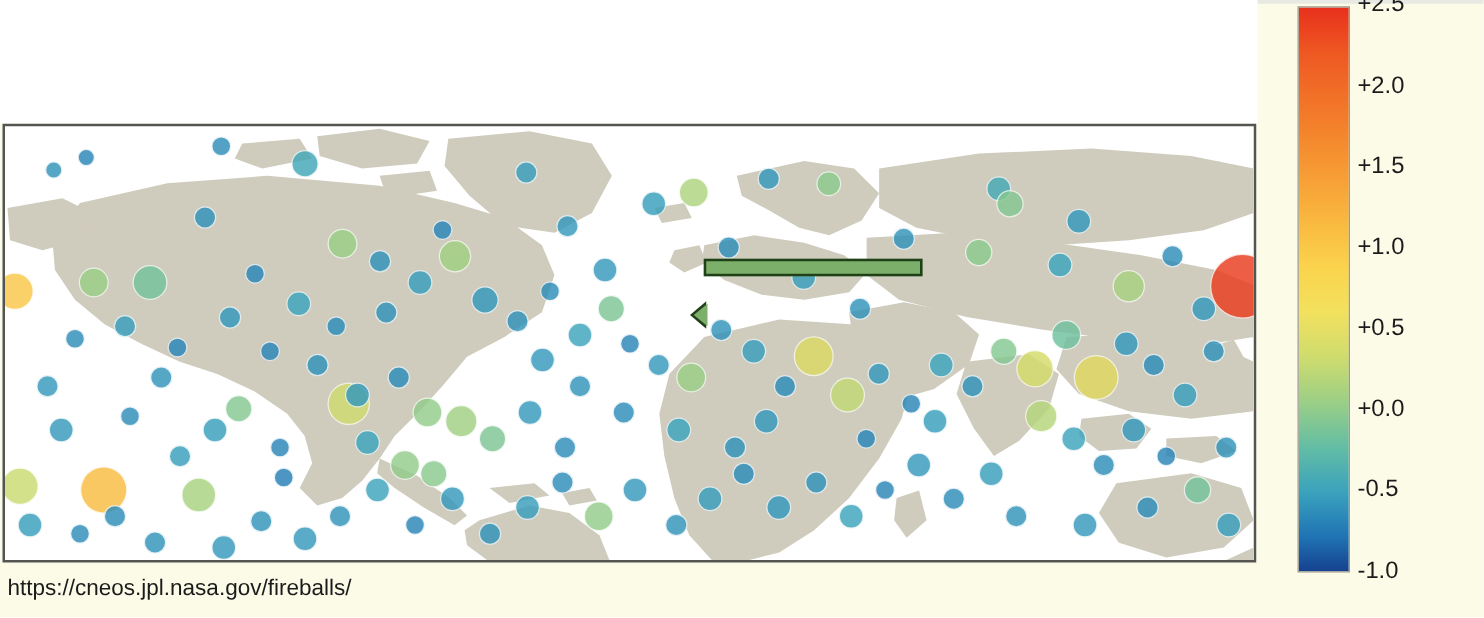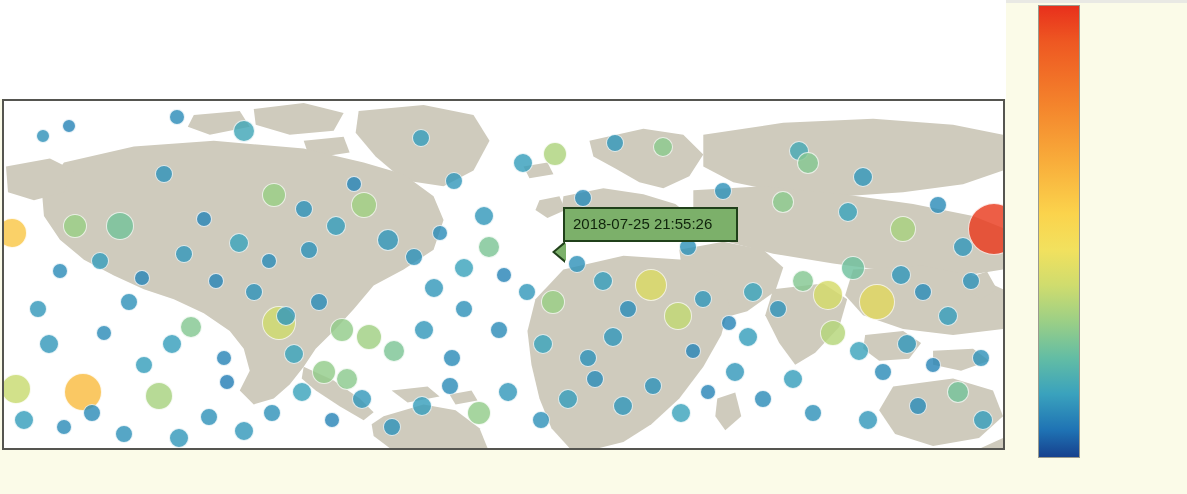--- a/index.html
+++ b/index.html
@@ -317,26 +317,36 @@
           <div class="marker" style="width: 20px; height: 20px; left: calc(86.5% - 10px); top: calc(92% - 10px); background: rgb(53, 153, 187);"></div>
           <div class="marker" style="width: 18px; height: 18px; left: calc(91.5% - 9px); top: calc(88% - 9px); background: rgb(46, 141, 185);"></div>
           <div class="marker" style="width: 20px; height: 20px; left: calc(98% - 10px); top: calc(92% - 10px); background: rgb(56, 159, 188);"></div>
           <div class="marker" style="width: 18px; height: 18px; left: calc(12% - 9px); top: calc(96% - 9px); background: rgb(49, 147, 186);"></div>
           <div class="marker" style="width: 20px; height: 20px; left: calc(17.5% - 10px); top: calc(97% - 10px); background: rgb(53, 153, 187);"></div>
         </div>
 
       <div class="tooltip">
         <div class="tip-arrow"></div>
         <div class="tip-arrow-in"></div>
-        <div class="tline">2018-07-25 21:55:26</div>
       </div>
 
     </div>
   </div>
 
   <div class="cbar-wrap">
     <div class="cbar"></div>
   </div>
+  <div class="cbar-labels" id="cbar-labels">
+      <div class="cbar-label" style="top: -7px;">+2.5</div>
+      <div class="cbar-label" style="top: 57.7143px;">+2.0</div>
+      <div class="cbar-label" style="top: 122.429px;">+1.5</div>
+      <div class="cbar-label" style="top: 187.143px;">+1.0</div>
+      <div class="cbar-label" style="top: 251.857px;">+0.5</div>
+      <div class="cbar-label" style="top: 316.571px;">+0.0</div>
+      <div class="cbar-label" style="top: 381.286px;">-0.5</div>
+      <div class="cbar-label" style="top: 446px;">-1.0</div>
+    </div>
 
   <div class="footer">
+    <div class="footer-left">https://cneos.jpl.nasa.gov/fireballs/</div>
   </div>
 
 </div>
 
 </body></html>

